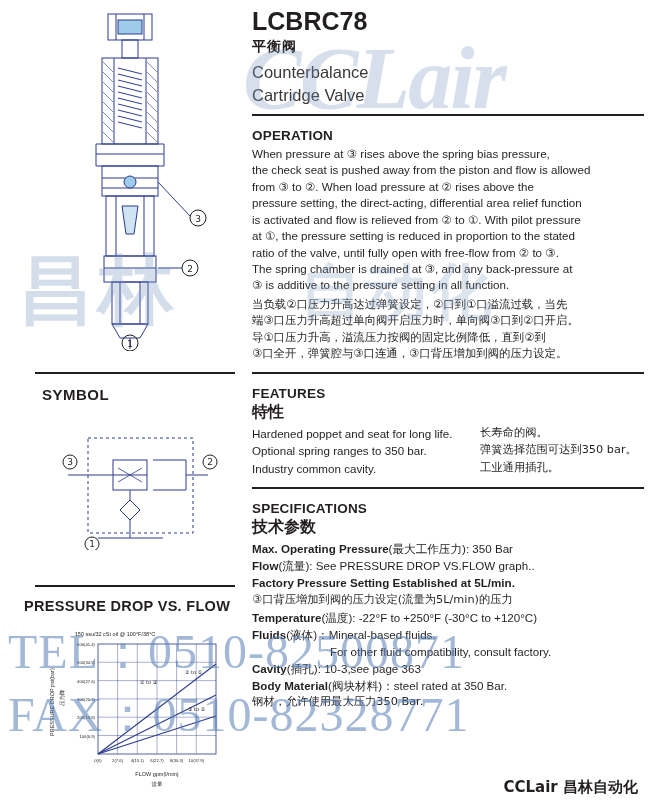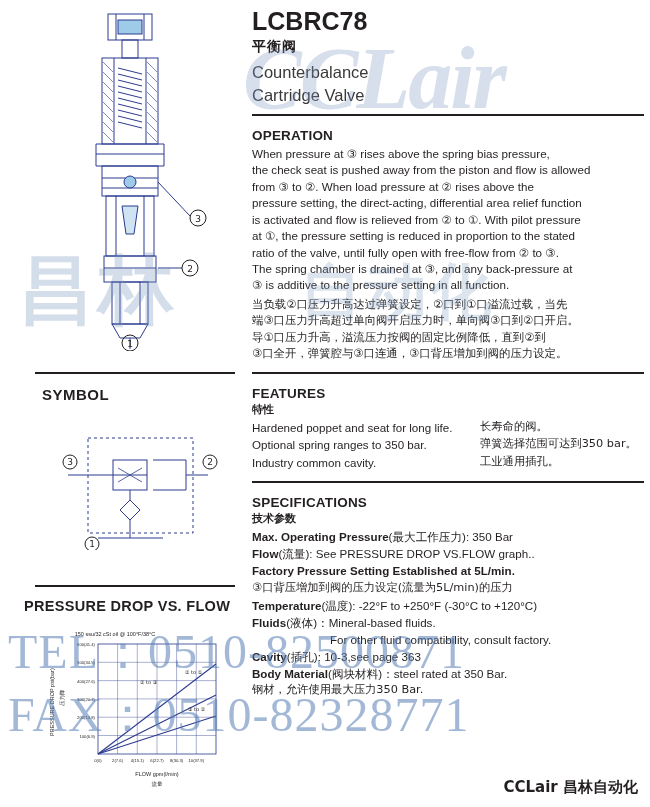--- a/index.html
+++ b/index.html
@@ -112,21 +112,21 @@
   .sub1 { margin-top: 5px; }
 
   .sec-head {
     font-size: 13.5px;
     font-weight: bold;
     letter-spacing: 0.2px;
     margin-top: 12px;
   }
   .sec-head-cn {
     font-family: "DejaVu Sans", sans-serif;
-    font-size: 11px;
+    font-size: 16px;
     font-weight: bold;
     margin-top: 1px;
   }
 
   .body-txt {
     font-size: 11.6px;
     line-height: 1.42;
     margin-top: 3px;
   }
   .body-txt-cn {

